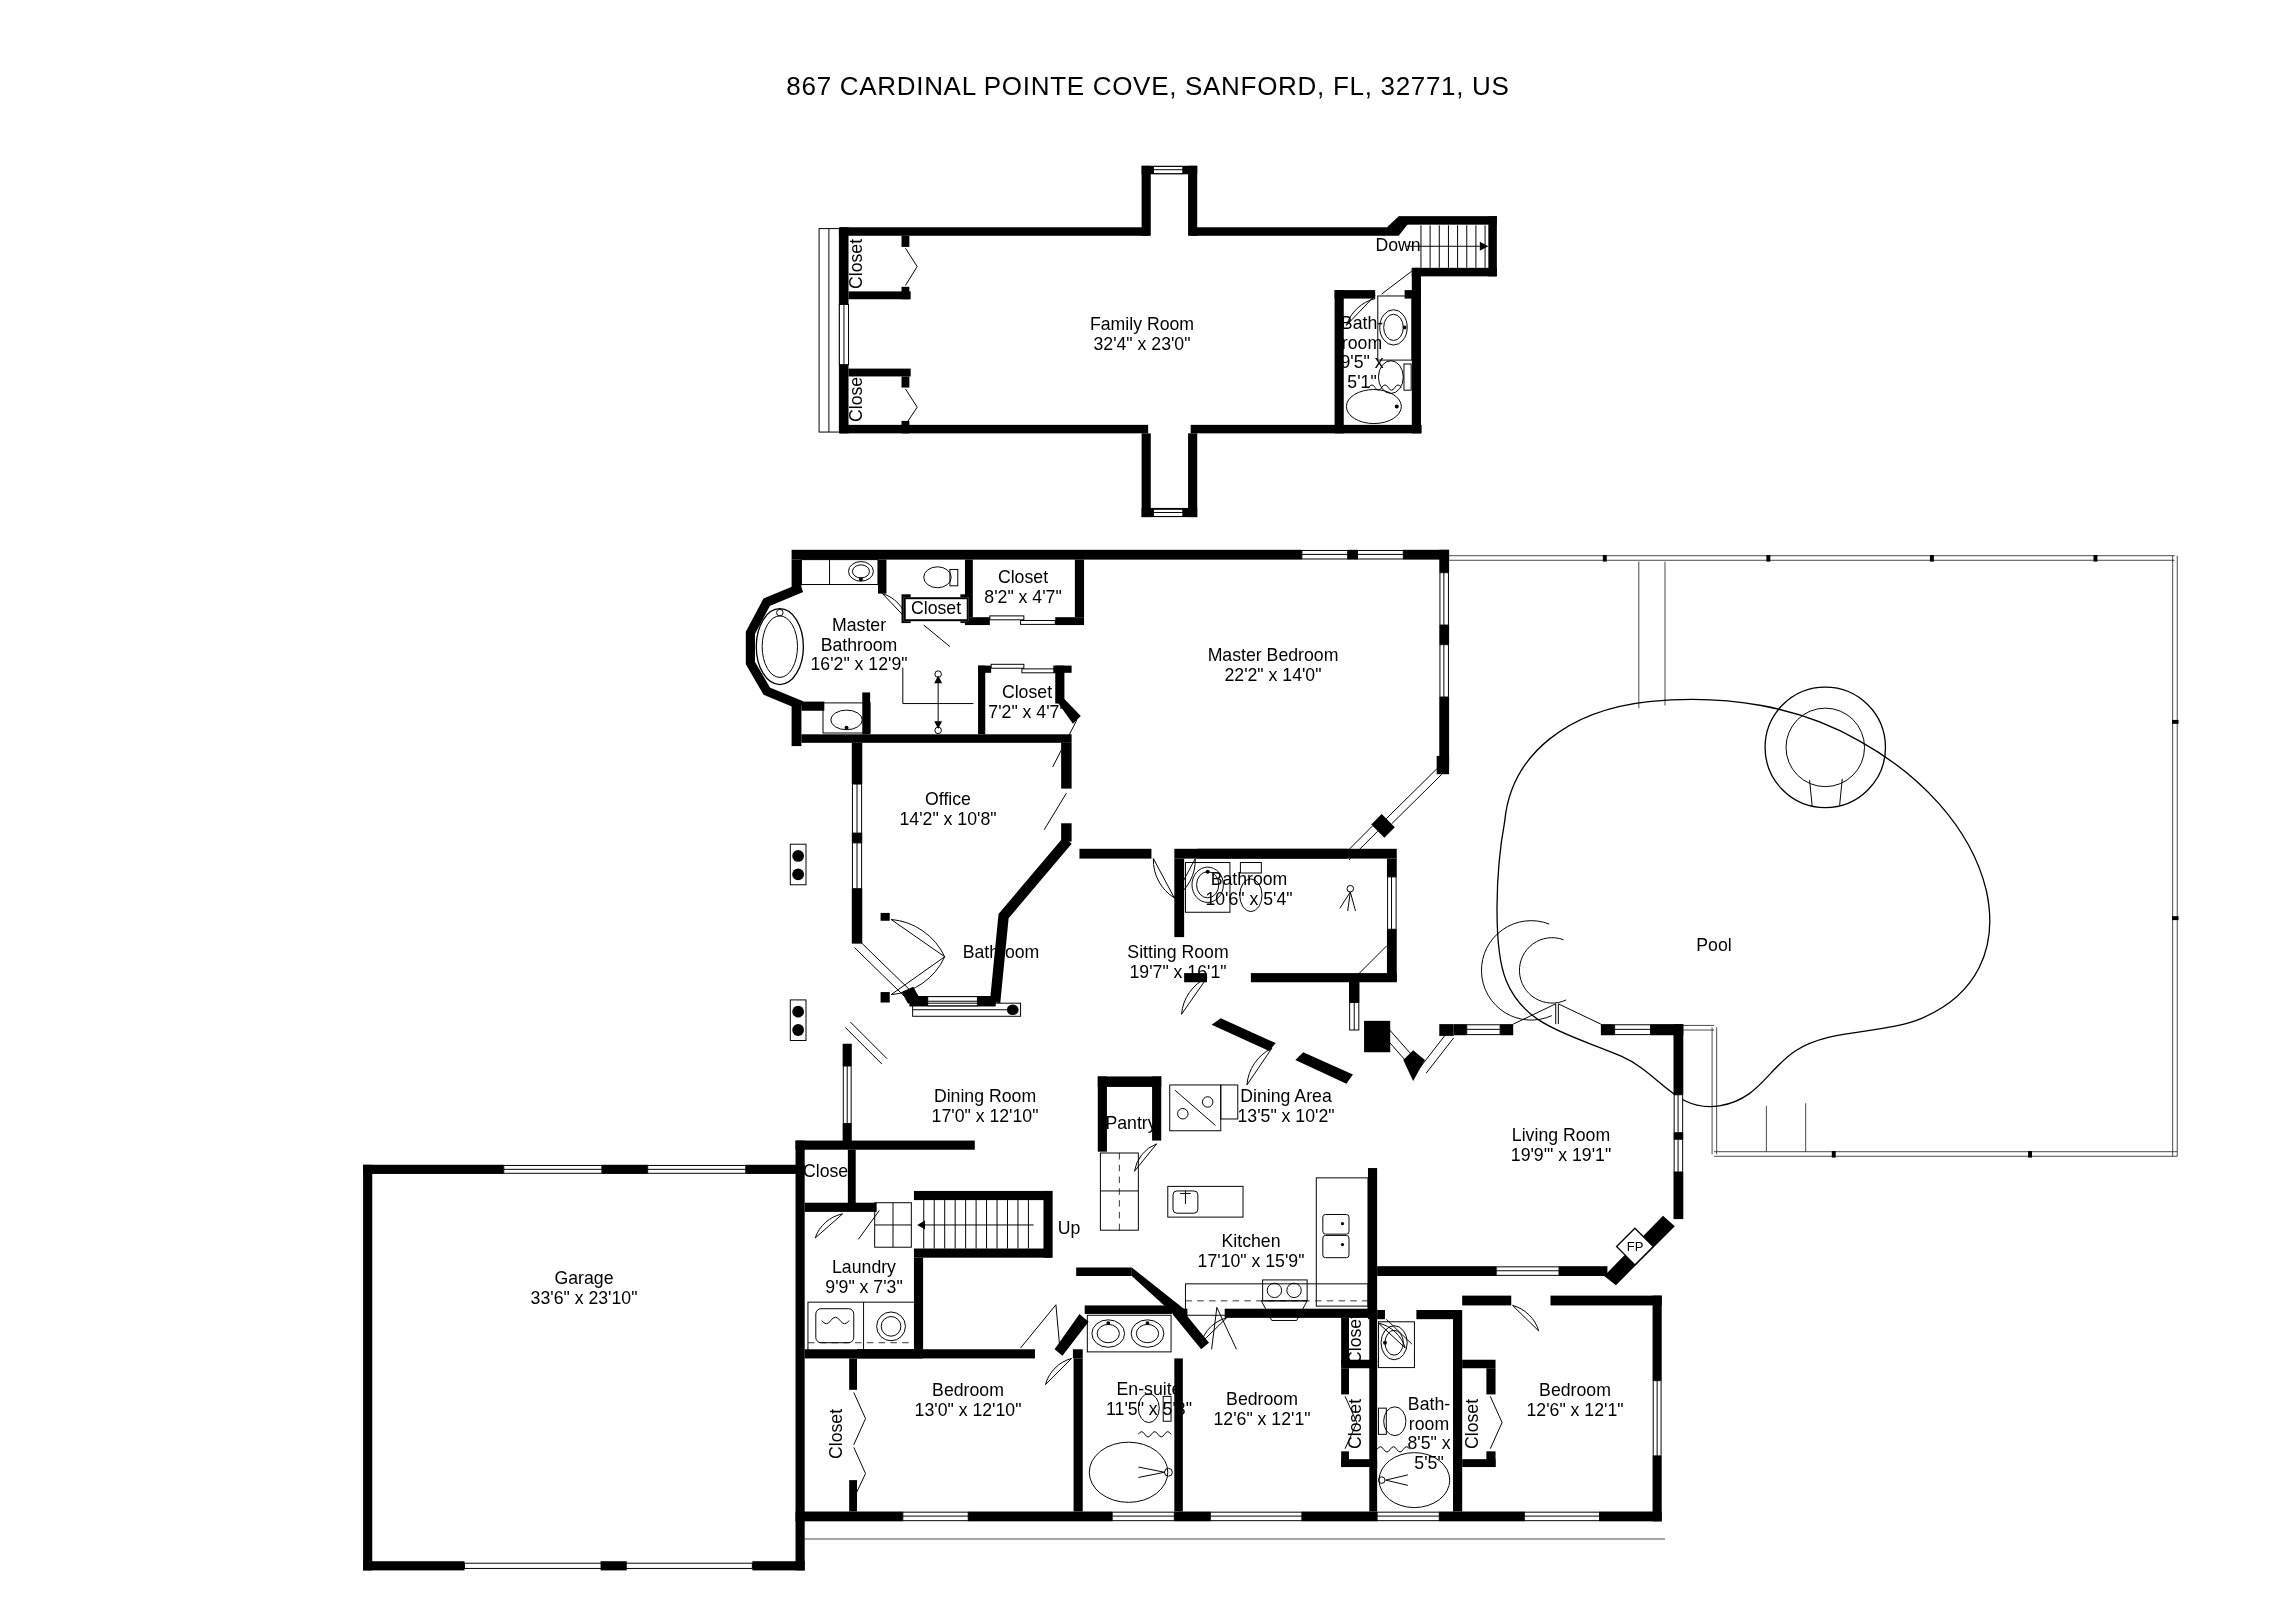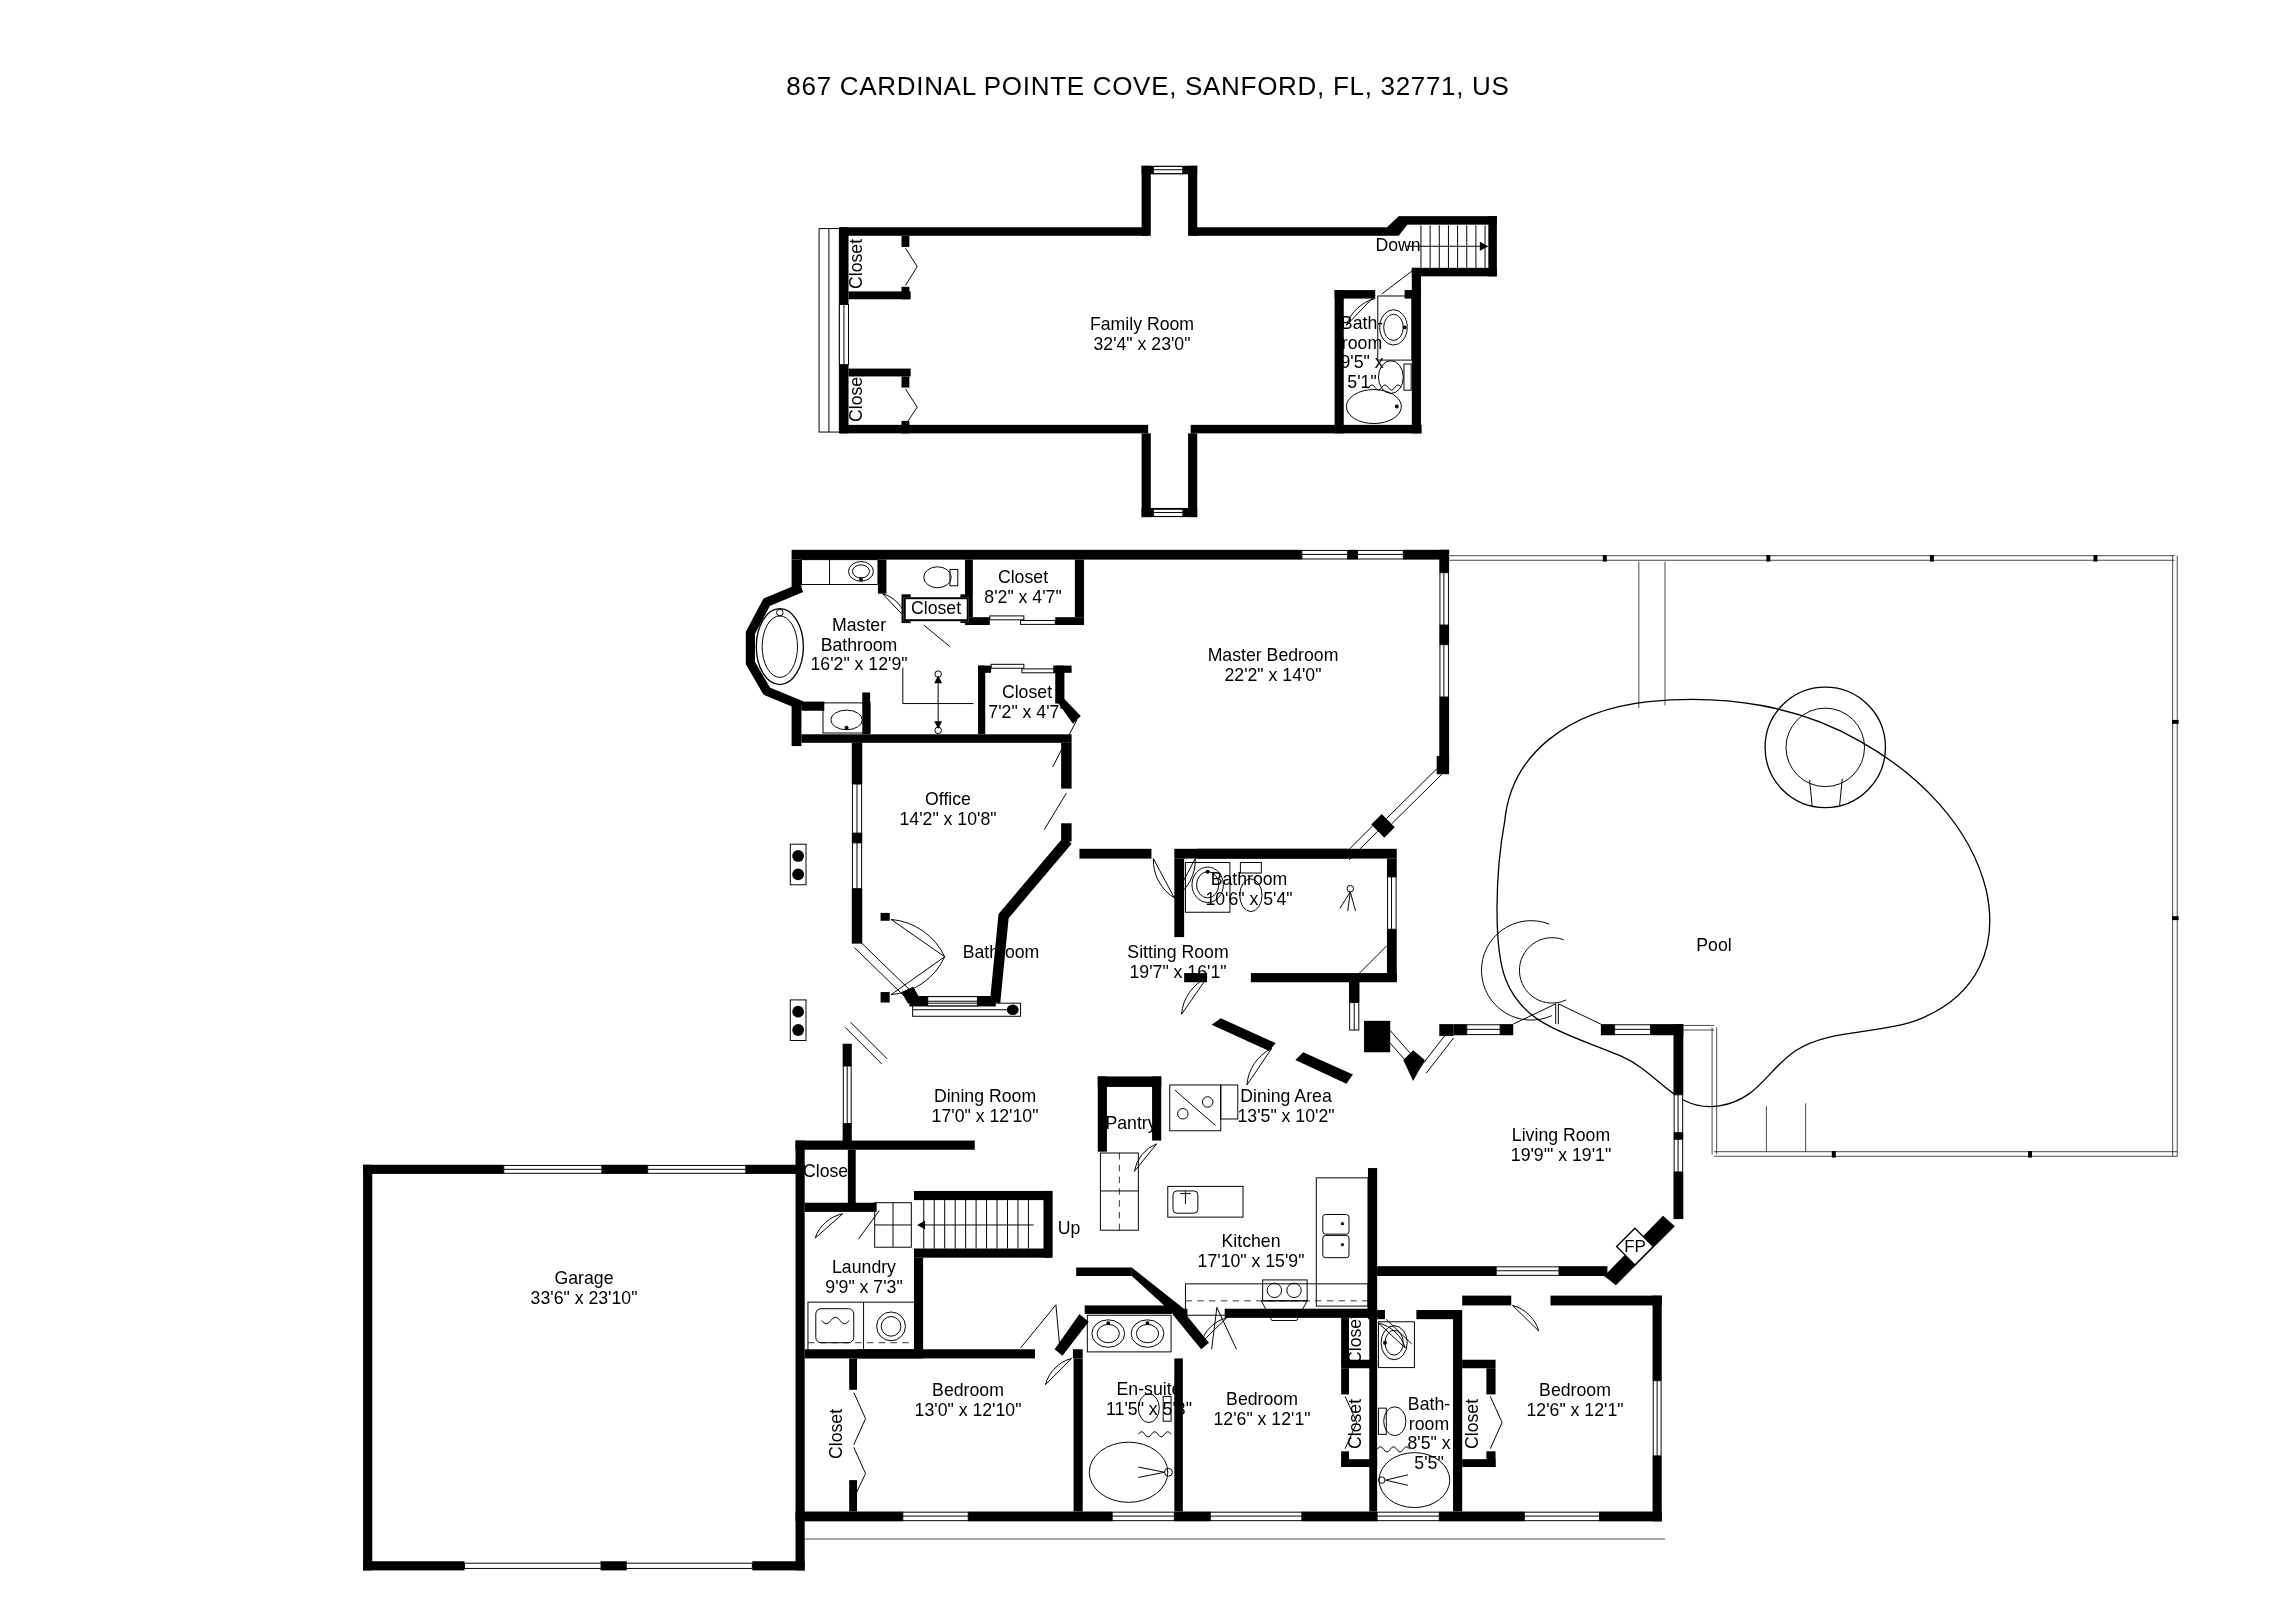--- a/index.html
+++ b/index.html
@@ -4,21 +4,21 @@
 <style>
   html,body{margin:0;padding:0;background:#fff;}
   body{width:2295px;height:1623px;position:relative;font-family:"Liberation Sans",sans-serif;}
   #plan{position:absolute;left:0;top:0;width:2295px;height:1623px;}
   #title{position:absolute;left:1148px;top:86px;transform:translate(-50%,-50%);
          font-size:26px;letter-spacing:0.7px;color:#000;white-space:nowrap;}
   .lbl{position:absolute;transform:translate(-50%,-50%);text-align:center;
        font-size:17.7px;line-height:19.6px;color:#000;white-space:nowrap;z-index:5;}
   .lbl.rot{transform:translate(-50%,-50%) rotate(-90deg);}
   .lbl.boxed{border:2px solid #000;background:#fff;padding:0 5.2px;}
-  .lbl.small{font-size:17px;line-height:15.7px;}
+  .lbl.small{font-size:13px;line-height:15.7px;}
   svg{position:absolute;left:0;top:0;}
   .w{fill:#000;stroke:none;}
   .t{fill:none;stroke:#000;stroke-width:2;}
   .t1{fill:none;stroke:#000;stroke-width:1.5;}
   .thin{fill:none;stroke:#1a1a1a;stroke-width:1.2;}
   .win{fill:#fff;stroke:#000;stroke-width:1.5;}
   .wh{fill:#fff;stroke:#000;stroke-width:2;}
   .dash{fill:none;stroke:#000;stroke-width:1.2;stroke-dasharray:10 8;}
 </style>
 </head>

